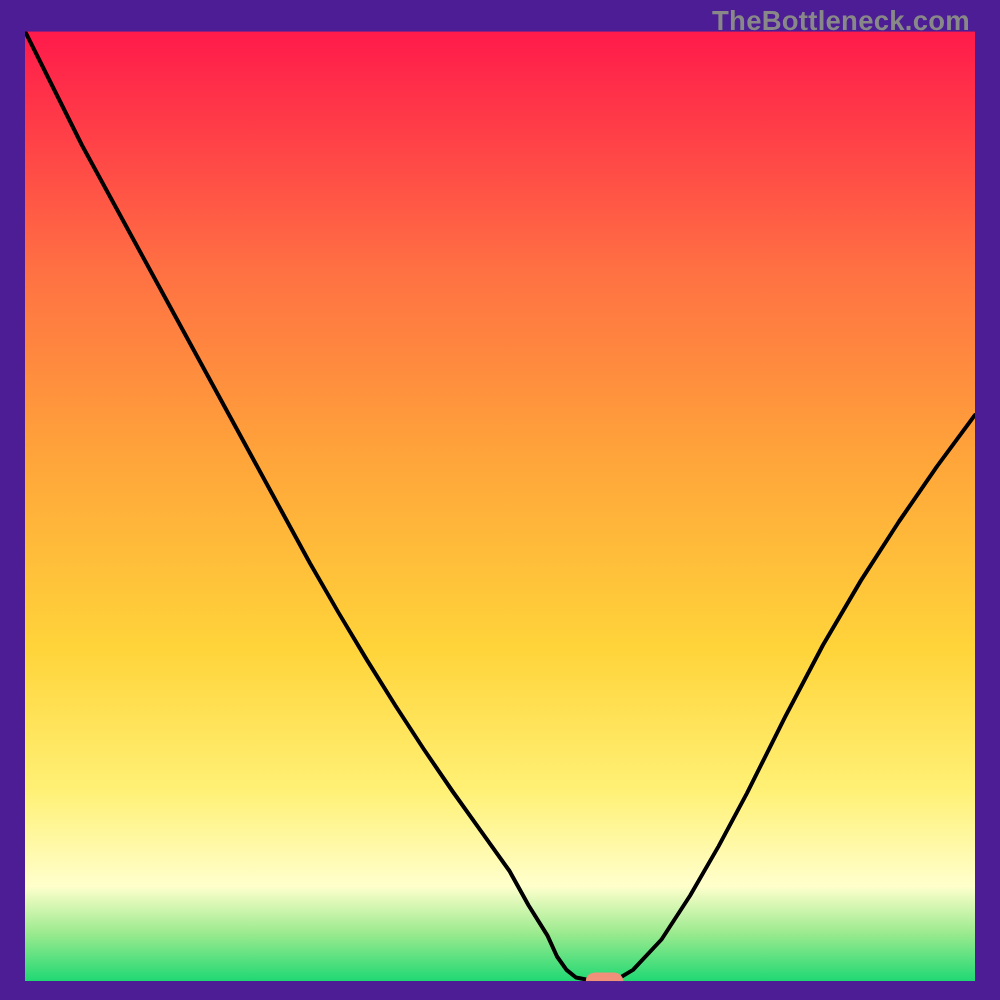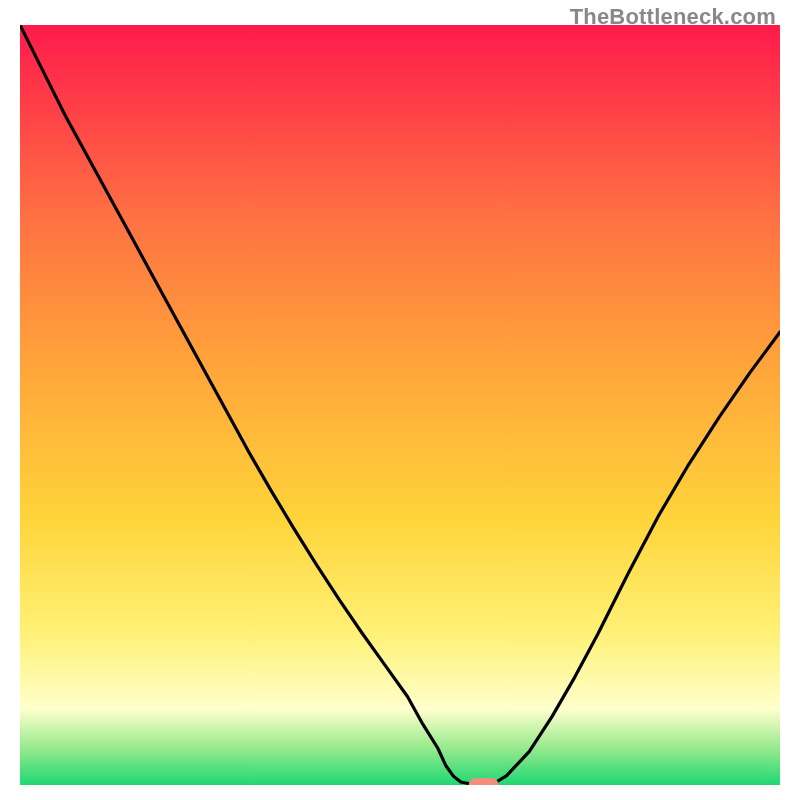--- a/index.html
+++ b/index.html
@@ -9,21 +9,21 @@
     height: 800px;
     background: #000;
     overflow: hidden;
   }
   .frame {
     position: absolute;
     left: 0;
     top: 0;
     width: 800px;
     height: 800px;
-    background: #ffffff;
+    background: #4c1d95;
   }
   .plot {
     position: absolute;
     left: 20px;
     top: 25px;
     width: 760px;
     height: 760px;
     overflow: hidden;
   }
   .watermark {

